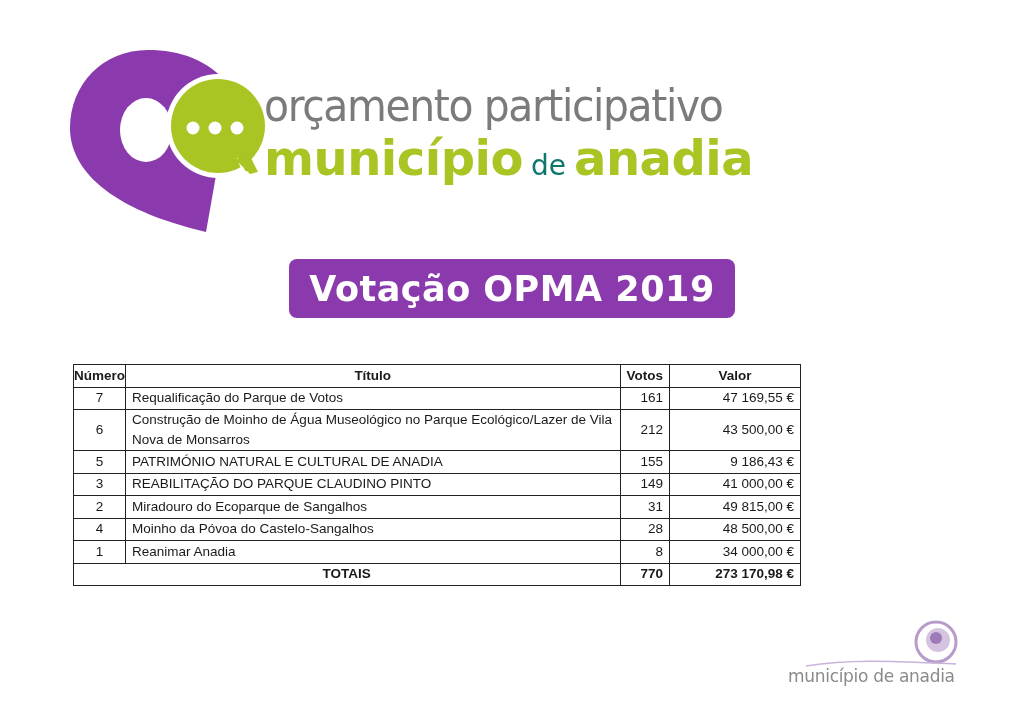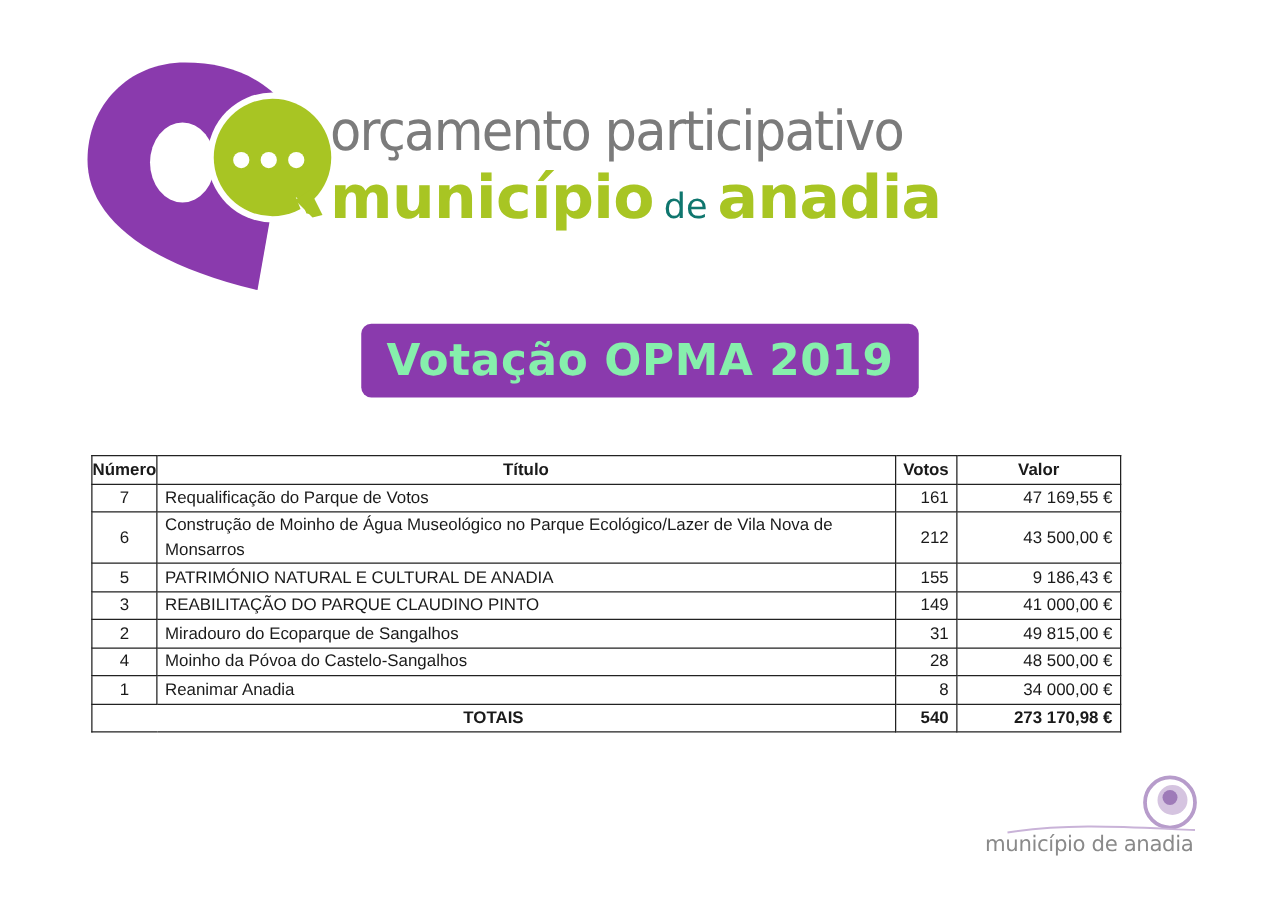--- a/index.html
+++ b/index.html
@@ -6,23 +6,23 @@
   body { width:1024px; height:724px; position:relative; overflow:hidden; font-family:"Liberation Sans", sans-serif; }
 
   .logo { position:absolute; left:68px; top:44px; width:660px; height:190px; }
   .logo svg { position:absolute; left:0; top:0; }
   .logo-line1 { position:absolute; left:196px; top:36px; font-family:"DejaVu Sans", sans-serif; font-size:44px; color:#7b7b7b; letter-spacing:-1.5px; font-weight:normal; white-space:nowrap; transform:scaleX(0.93); transform-origin:left; }
   .logo-line2 { position:absolute; left:196px; top:86px; white-space:nowrap; font-family:"DejaVu Sans", sans-serif; }
   .logo-line2 .green { font-size:48px; color:#a8c523; font-weight:bold; letter-spacing:-0.5px; }
   .logo-line2 .grey { font-size:28px; color:#0f766e; margin:0 8px; }
 
   .title-banner { position:absolute; left:289px; top:259px; width:446px; height:59px; background:#8a3aad; border-radius:8px; display:flex; align-items:center; justify-content:center; }
-  .title-banner span { color:#86efac; font-family:"DejaVu Sans", sans-serif; font-weight:bold; font-size:35px; letter-spacing:0.5px; }
+  .title-banner span { color:#ffffff; font-family:"DejaVu Sans", sans-serif; font-weight:bold; font-size:35px; letter-spacing:0.5px; }
 
-  table.results { position:absolute; left:73px; top:364px; width:824px; border-collapse:collapse; font-size:13.5px; color:#1a1a1a; }
+  table.results { position:absolute; left:73px; top:364px; width:728px; border-collapse:collapse; font-size:13.5px; color:#1a1a1a; }
   table.results th, table.results td { border:1.5px solid #222; height:21.5px; padding:0 6px; line-height:20px; }
   table.results th { font-weight:bold; text-align:center; }
   .c-num { width:48px; text-align:center; padding:0 !important; }
   .c-title { text-align:left; }
   .c-votes { width:34px; text-align:right; }
   .c-val { width:118px; text-align:right; }
   th.c-votes, th.c-val { text-align:center; }
   tr.total td { font-weight:bold; }
   tr.total td.total-label { text-align:center; }
 
@@ -103,21 +103,21 @@
       <td class="c-val">48 500,00 €</td>
     </tr>
     <tr>
       <td class="c-num">1</td>
       <td class="c-title">Reanimar Anadia</td>
       <td class="c-votes">8</td>
       <td class="c-val">34 000,00 €</td>
     </tr>
     <tr class="total">
       <td class="total-label" colspan="2">TOTAIS</td>
-      <td class="c-votes">540</td>
+      <td class="c-votes">770</td>
       <td class="c-val">273 170,98 €</td>
     </tr>
   </tbody>
 </table>
 
 <div class="footer-logo">
   <svg width="180" height="60" viewBox="0 0 180 60" style="position:absolute;left:0;top:0">
     <circle cx="150" cy="24" r="20" fill="none" stroke="#b79ccb" stroke-width="3"></circle>
     <circle cx="152" cy="22" r="12" fill="#d5c4e0"></circle>
     <circle cx="150" cy="20" r="6" fill="#9e7bb8"></circle>

